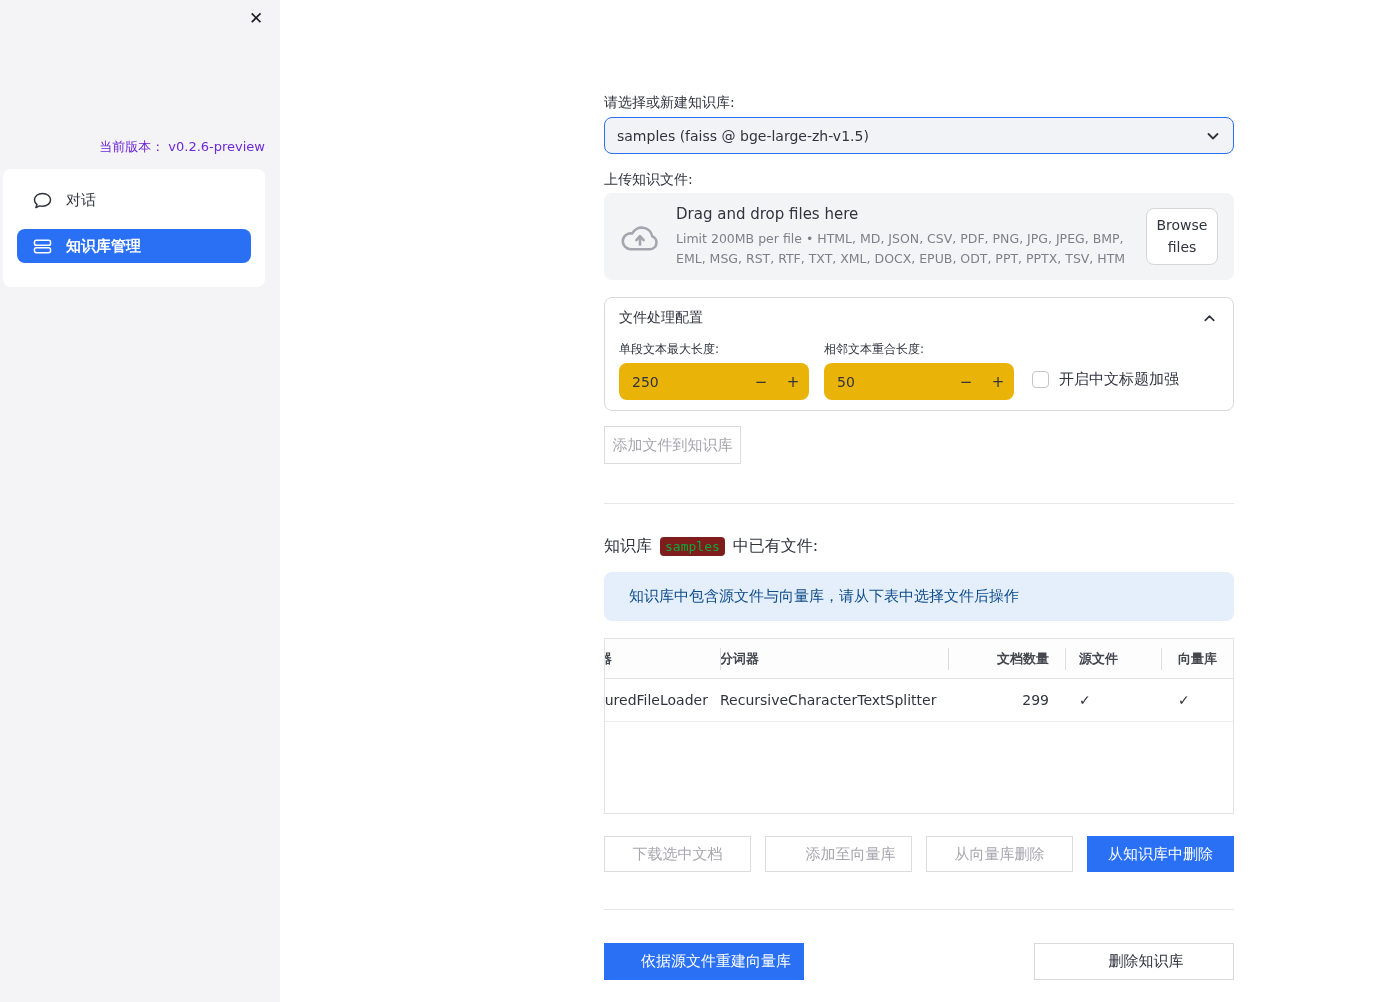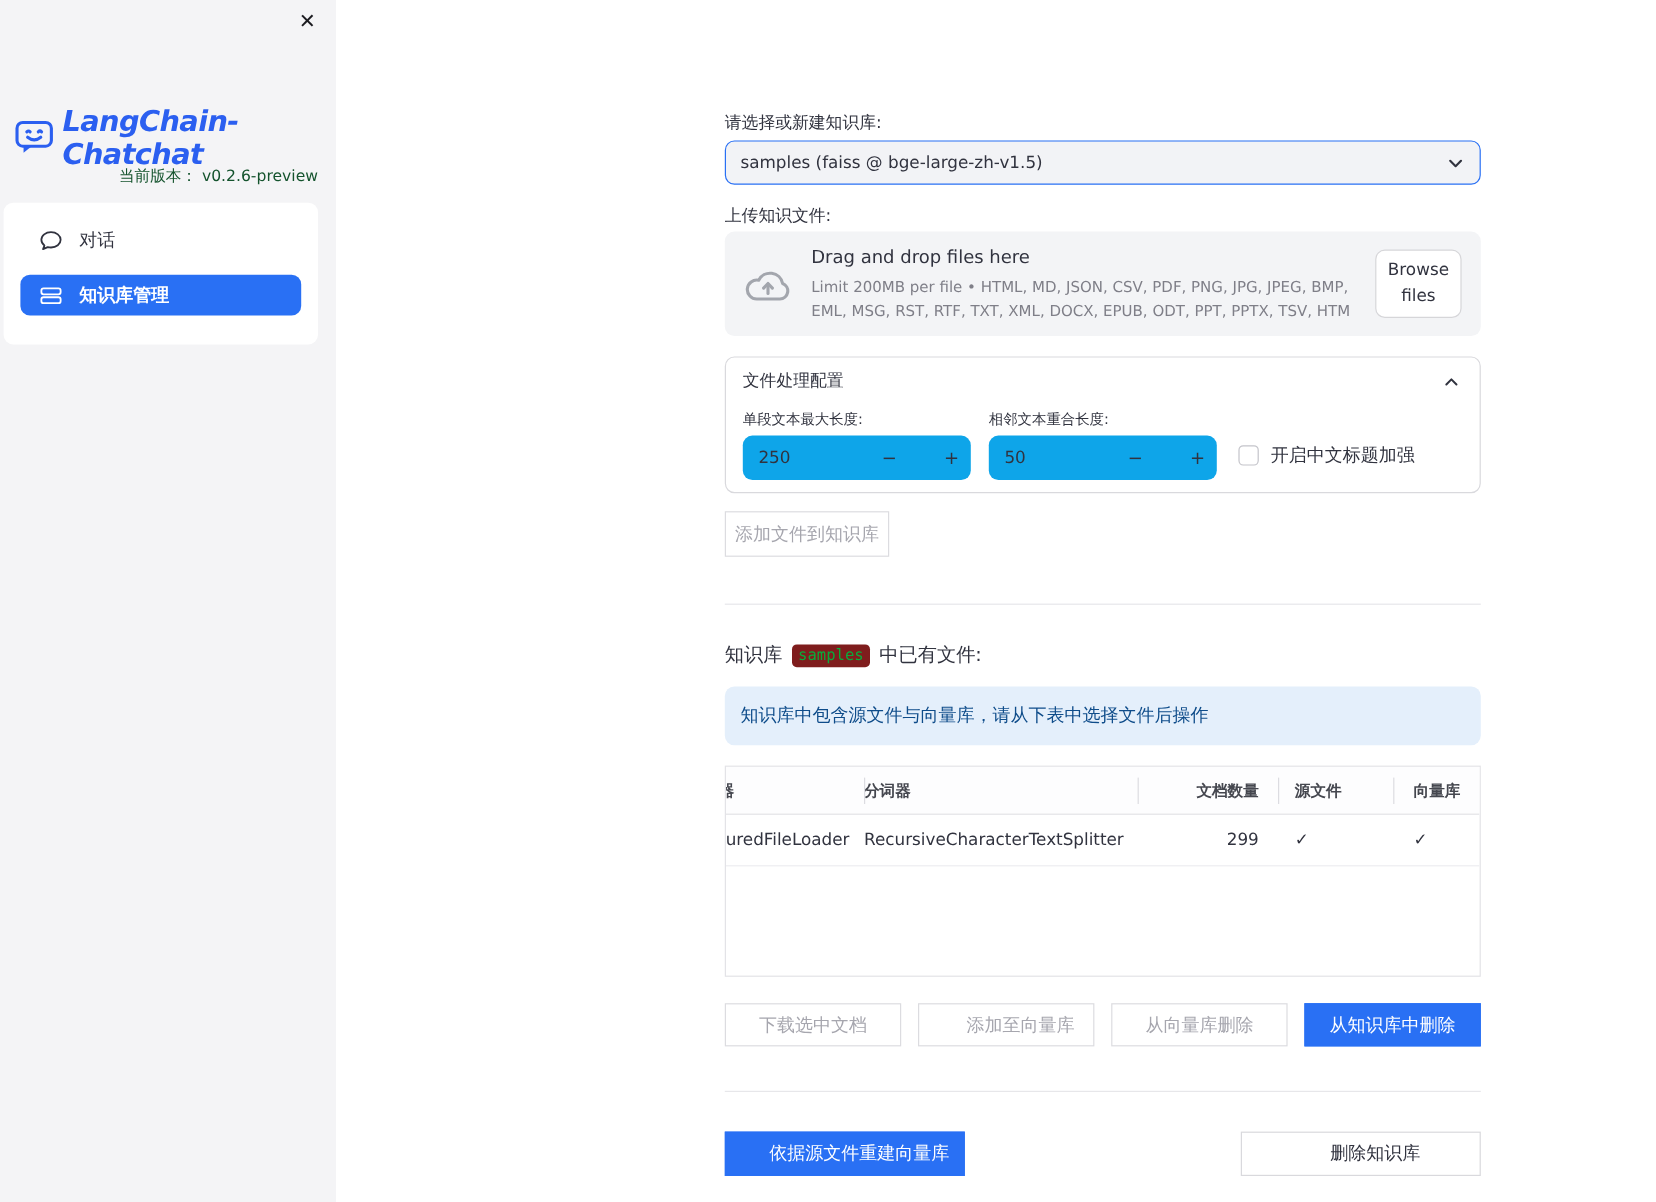--- a/index.html
+++ b/index.html
@@ -7,21 +7,21 @@
   body {
     font-family: "DejaVu Sans", "Liberation Sans", sans-serif;
     background:#ffffff; color:#31333f; position:relative; overflow:hidden;
   }
   
   .sidebar { position:absolute; left:0; top:0; width:280px; height:1002px; background:#f4f4f6; }
   .close-btn { position:absolute; top:6px; right:12px; width:24px; height:24px;
     display:flex; align-items:center; justify-content:center; font-size:17px; color:#1a1a1f; cursor:pointer; }
   .logo-row { position:absolute; left:12px; top:87px; display:flex; align-items:center; gap:7px; }
   .logo-text { font-size:24px; font-style:italic; font-weight:bold; color:#2b5ff0; letter-spacing:-0.5px; }
-  .version-row { position:absolute; right:15px; top:138px; font-size:13px; color:#14532d; }
+  .version-row { position:absolute; right:15px; top:138px; font-size:13px; color:#6d28d9; }
   .menu-card { position:absolute; left:3px; top:169px; width:262px; height:118px; background:#ffffff;
     border-radius:8px; padding:14px 0; }
   .menu-item { height:34px; margin:0 14px; border-radius:8px; display:flex; align-items:center;
     gap:14px; padding:0 16px; font-size:15px; color:#31333f; cursor:pointer; }
   .menu-item + .menu-item { margin-top:12px; }
   .menu-item.active { background:#2970f4; color:#ffffff; font-weight:bold; }
   
   .main-col { position:absolute; left:604px; top:0; width:630px; height:1002px;margin-top:12px; }
   .field-label { position:absolute; left:0; font-size:14px; color:#31333f; }
   .selectbox { position:absolute; left:0; top:105px; width:630px; height:37px; background:#f2f3f6;
@@ -35,42 +35,42 @@
   .dz-title { font-size:15px; color:#31333f; margin-bottom:6px; }
   .dz-hint { font-size:12.5px; color:#7f7f88; line-height:1.55; max-width:472px; }
   .browse-btn { width:72px; min-height:50px; background:#ffffff; border:1px solid #d6d6d9; border-radius:8px;
     font-size:14px; color:#31333f; text-align:center; padding:6px 8px; line-height:1.55; cursor:pointer; }
   
   .expander { position:absolute; left:0; top:285px; width:630px; height:114px;
     border:1px solid #d9d9dd; border-radius:8px; }
   .exp-header { position:absolute; left:14px; top:11px; font-size:14px; color:#31333f; cursor:pointer; }
   .exp-chevron { position:absolute; right:16px; top:13px; cursor:pointer; }
   .exp-label { position:absolute; top:43px; font-size:12px; color:#31333f; }
-  .num-input { position:absolute; top:65px; width:190px; height:37px; background:#0ea5e9; border-radius:8px;
-    display:flex; align-items:center; padding:0 0 0 13px; font-size:14px; color:#31333f;gap:20px; }
+  .num-input { position:absolute; top:65px; width:190px; height:37px; background:#eab308; border-radius:8px;
+    display:flex; align-items:center; padding:0 0 0 13px; font-size:14px; color:#31333f; }
   .num-input .grow { flex:1; }
   .step-btn { width:32px; height:37px; display:flex; align-items:center; justify-content:center;
     font-size:15px; color:#31333f; cursor:pointer; }
   .chk-row { position:absolute; left:427px; top:72px; display:flex; align-items:center; gap:10px; cursor:pointer; }
   .chk-box { width:17px; height:17px; border:1px solid #c4c4ca; border-radius:4px; background:#ffffff; }
   .chk-label { font-size:15px; color:#31333f; }
   
   .btn { border-radius:0; font-size:15px; display:flex; align-items:center; justify-content:center; cursor:pointer;text-align:right; }
   .btn.secondary { background:#ffffff; border:1px solid #d9d9dd; color:#31333f; }
   .btn.disabled { background:#ffffff; border:1px solid #dcdce0; color:#a6a6ae; cursor:default; }
   .btn.primary { background:#2970f4; border:1px solid #2970f4; color:#ffffff; }
   .add-btn { position:absolute; left:0; top:414px; width:137px; height:38px; }
   .divider { position:absolute; left:0; width:630px; height:1px; background:#e7e7ea; }
   
   .kb-line { position:absolute; left:0; top:524px; font-size:16px; color:#31333f; display:flex; align-items:center; gap:8px; }
   .kb-code { font-family:"DejaVu Sans Mono","Liberation Mono",monospace; font-size:13px; color:#09ab3b;
     background:#7f1d1d; border-radius:4px; padding:2px 5px; }
   
   .info-banner { position:absolute; left:0; top:560px; width:630px; height:49px; background:#e4effb;
-    border-radius:8px; display:flex; align-items:center; padding:0 13px; font-size:15px; color:#0e4c8a; }
+    border-radius:8px; display:flex; align-items:center; padding:0 25px; font-size:15px; color:#0e4c8a; }
   
   .grid { position:absolute; left:0; top:626px; width:630px; height:176px; border:1px solid #e3e3e7;
     background:#ffffff; overflow:hidden; }
   .grid-header { position:absolute; left:0; top:0; width:628px; height:40px; background:#fdfdfe;
     border-bottom:1px solid #e3e3e7; }
   .grid-row { position:absolute; left:0; top:40px; width:628px; height:43px; border-bottom:1px solid #ededf0; }
   .gcell { position:absolute; top:0; height:100%; display:flex; align-items:center; overflow:hidden; white-space:nowrap; }
   .gcell.hdr { font-size:13px; font-weight:600; color:#45474f; }
   .gcell.body { font-size:14px; color:#31333f; }
   .gsep { position:absolute; top:9px; width:1px; height:22px; background:#dcdce1; }
@@ -85,32 +85,20 @@
   .action-btn { position:absolute; top:824px; width:147px; height:36px; }
   .bottom-btn { position:absolute; top:931px; width:200px; height:37px;padding-left:24px; }
   svg { display:block; }
 </style>
 </head>
 <body>
 
 <div class="sidebar">
   <div class="close-btn">✕</div>
 
-  <div class="logo-row">
-    <span>
-      <svg width="33" height="30" viewBox="0 0 24 22" fill="none" stroke="#2b5ff0" stroke-width="1.9" stroke-linecap="round" stroke-linejoin="round">
-        <rect x="1.5" y="1.5" width="21" height="14.5" rx="3.5"></rect>
-        <path d="M5.5 16 v4 l5 -4" fill="#2b5ff0" stroke="none"></path>
-        <path d="M7.5 7.2 q1 -1 2 0"></path>
-        <path d="M14.5 7.2 q1 -1 2 0"></path>
-        <path d="M8 10.5 q4 3.2 8 0"></path>
-      </svg>
-    </span>
-    <span class="logo-text">LangChain-Chatchat</span>
-  </div>
 
   <div class="version-row">
     <span>当前版本：</span>
     <span>v0.2.6-preview</span>
   </div>
 
   <div class="menu-card">
     <div class="menu-item">
       <span>
         <svg width="19" height="17" viewBox="0 0 20 18" fill="none" stroke="#31333f" stroke-width="1.6" stroke-linecap="round" stroke-linejoin="round">

